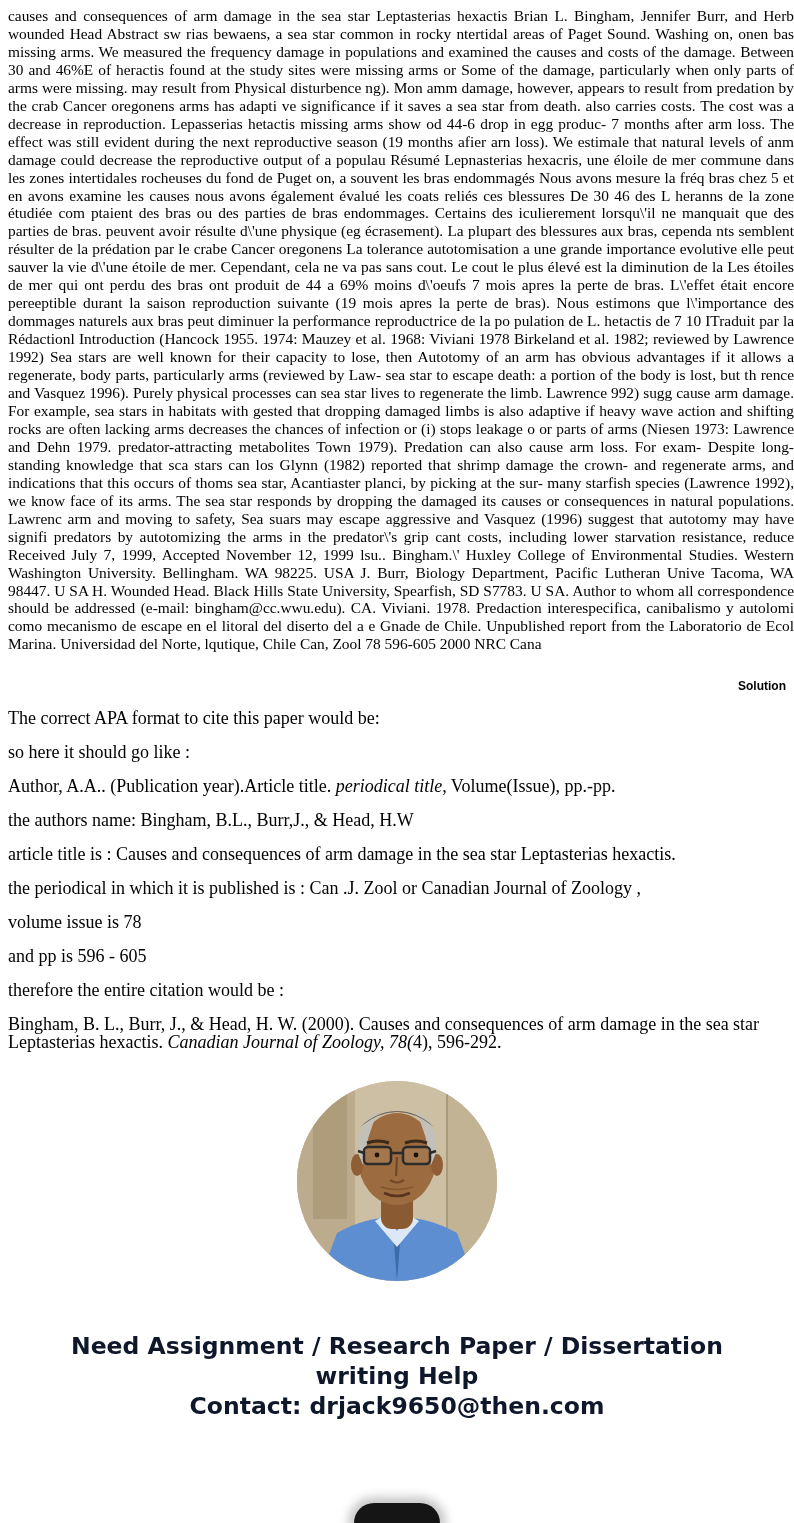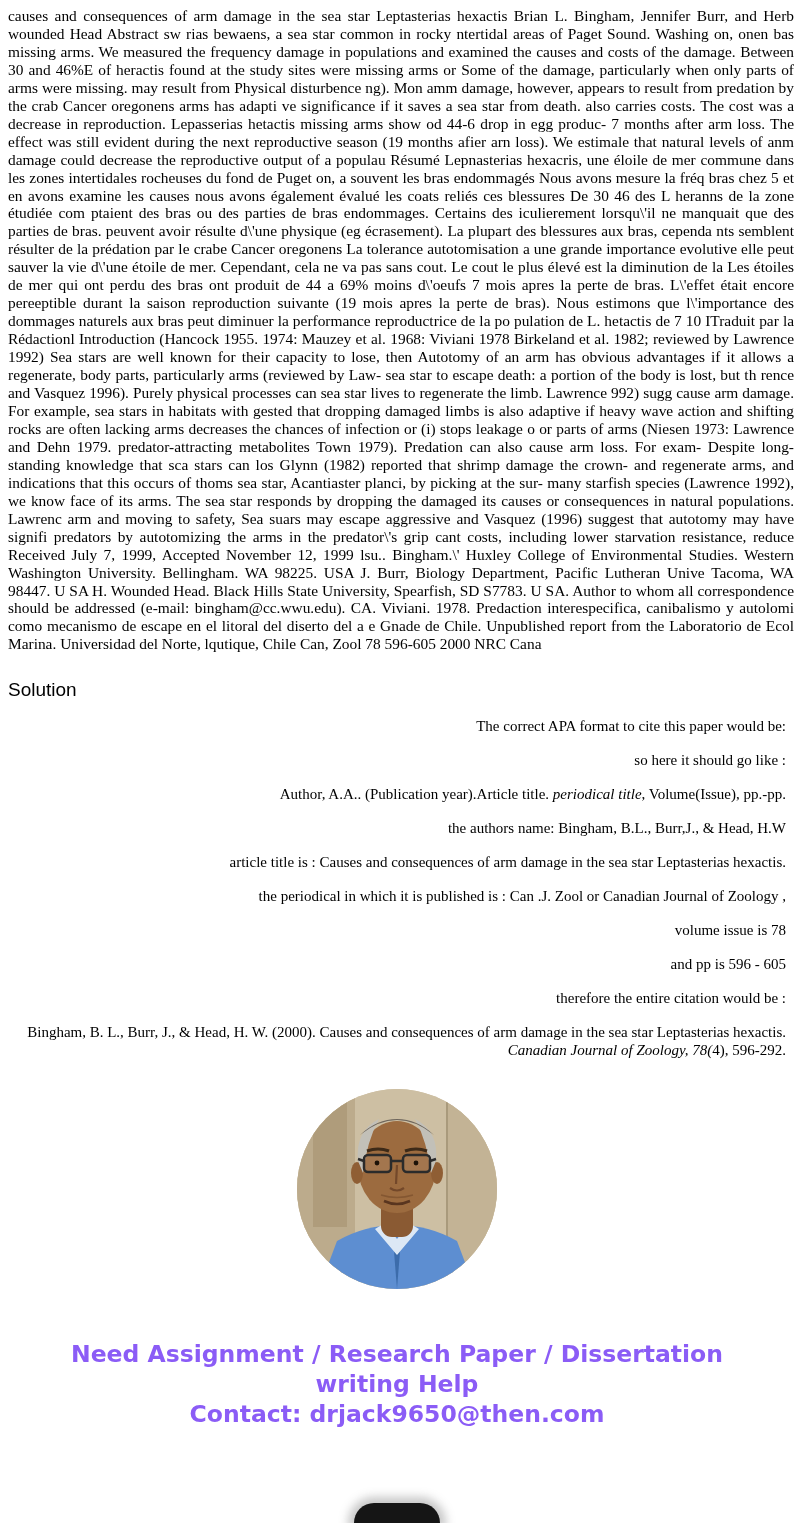--- a/index.html
+++ b/index.html
@@ -13,48 +13,48 @@
     font-family: "Liberation Serif", serif;
   }
   .article-text {
     padding: 7px 0 0 8px;
     font-size: 15.4px;
     line-height: 17.95px;
     text-align: justify;
   }
   .solution-heading {
     font-family: "Liberation Sans", sans-serif;
-    font-weight: 400;
-    font-size: 19px;
+    font-weight: 700;
+    font-size: 12px;
     margin: 26px 8px 0 8px;
+    text-align: right;
   }
   .solution p {
-    font-size: 15px;
+    font-size: 18px;
     line-height: 18px;
     margin: 16px 8px;
-    text-align: right;
   }
   .solution em { font-style: italic; }
   .avatar-wrap {
     width: 200px;
     height: 200px;
     border-radius: 50%;
     overflow: hidden;
     margin: 30px auto 0 auto;
     background: #cdbfa3;
   }
   .avatar-wrap svg { display: block; }
   .promo {
     font-family: "DejaVu Sans", sans-serif;
     font-weight: 700;
     font-size: 23.5px;
     line-height: 30px;
     text-align: center;
     margin-top: 50px;
-    color: #8b5cf6;
+    color: #0f172a;
   }
   .bottom-blob {
     position: absolute;
     bottom: 0;
     left: 50%;
     transform: translateX(-50%);
     width: 86px;
     height: 20px;
     background: #151515;
     border-radius: 44px 44px 0 0;

